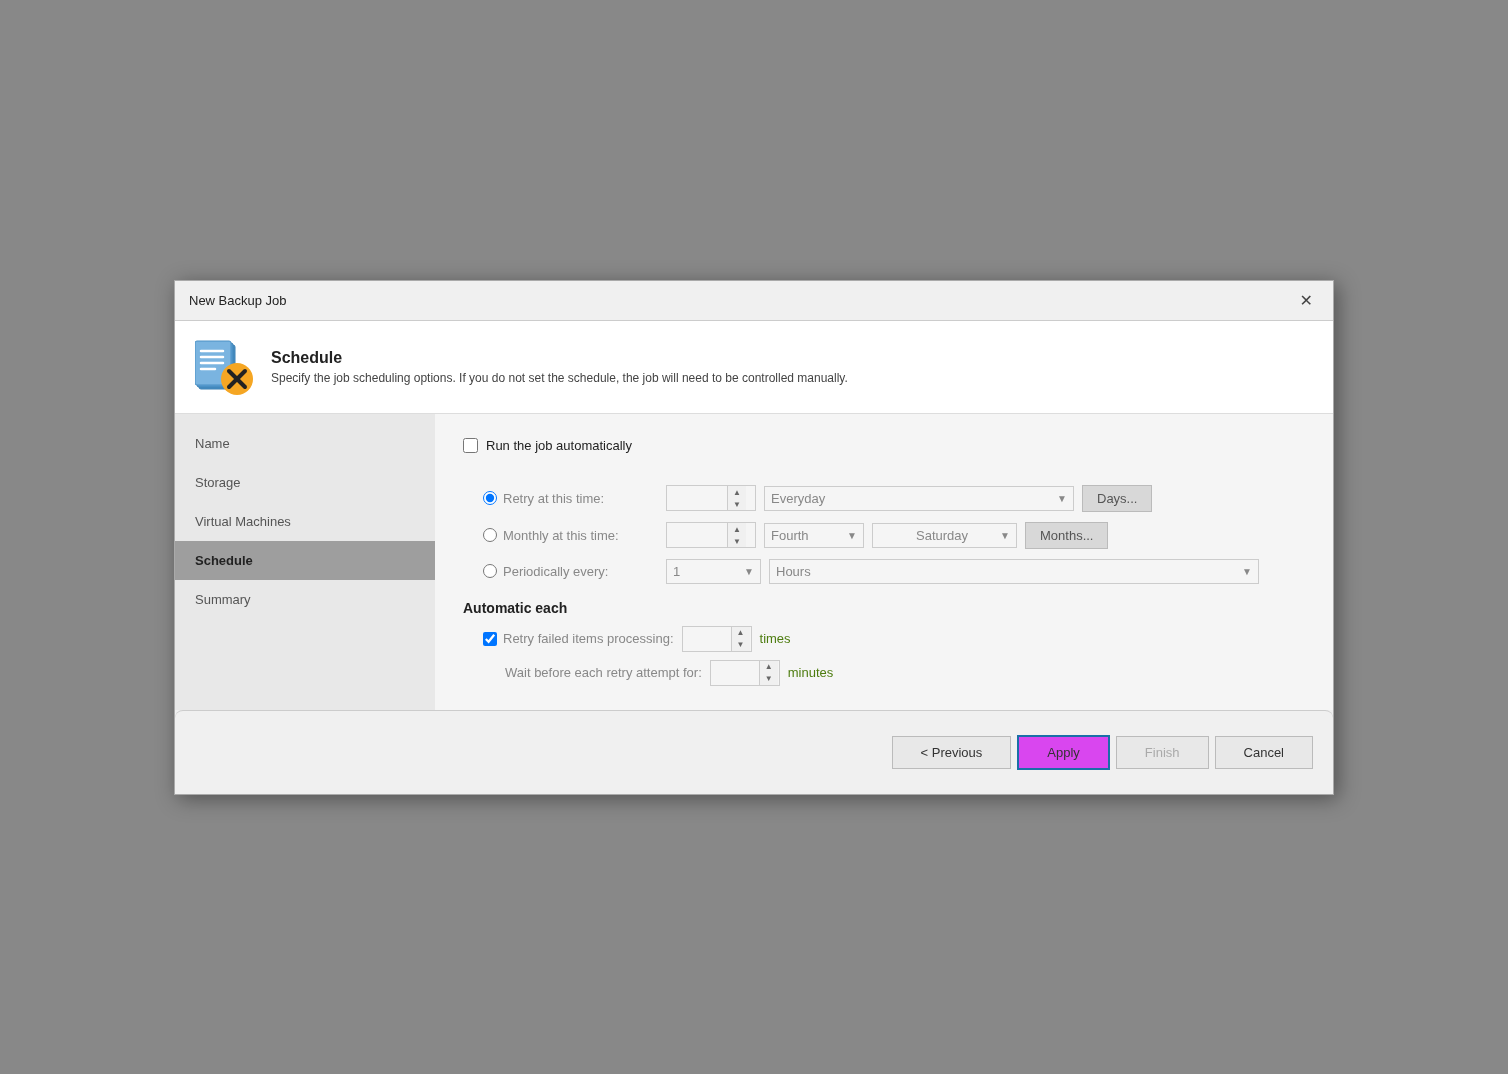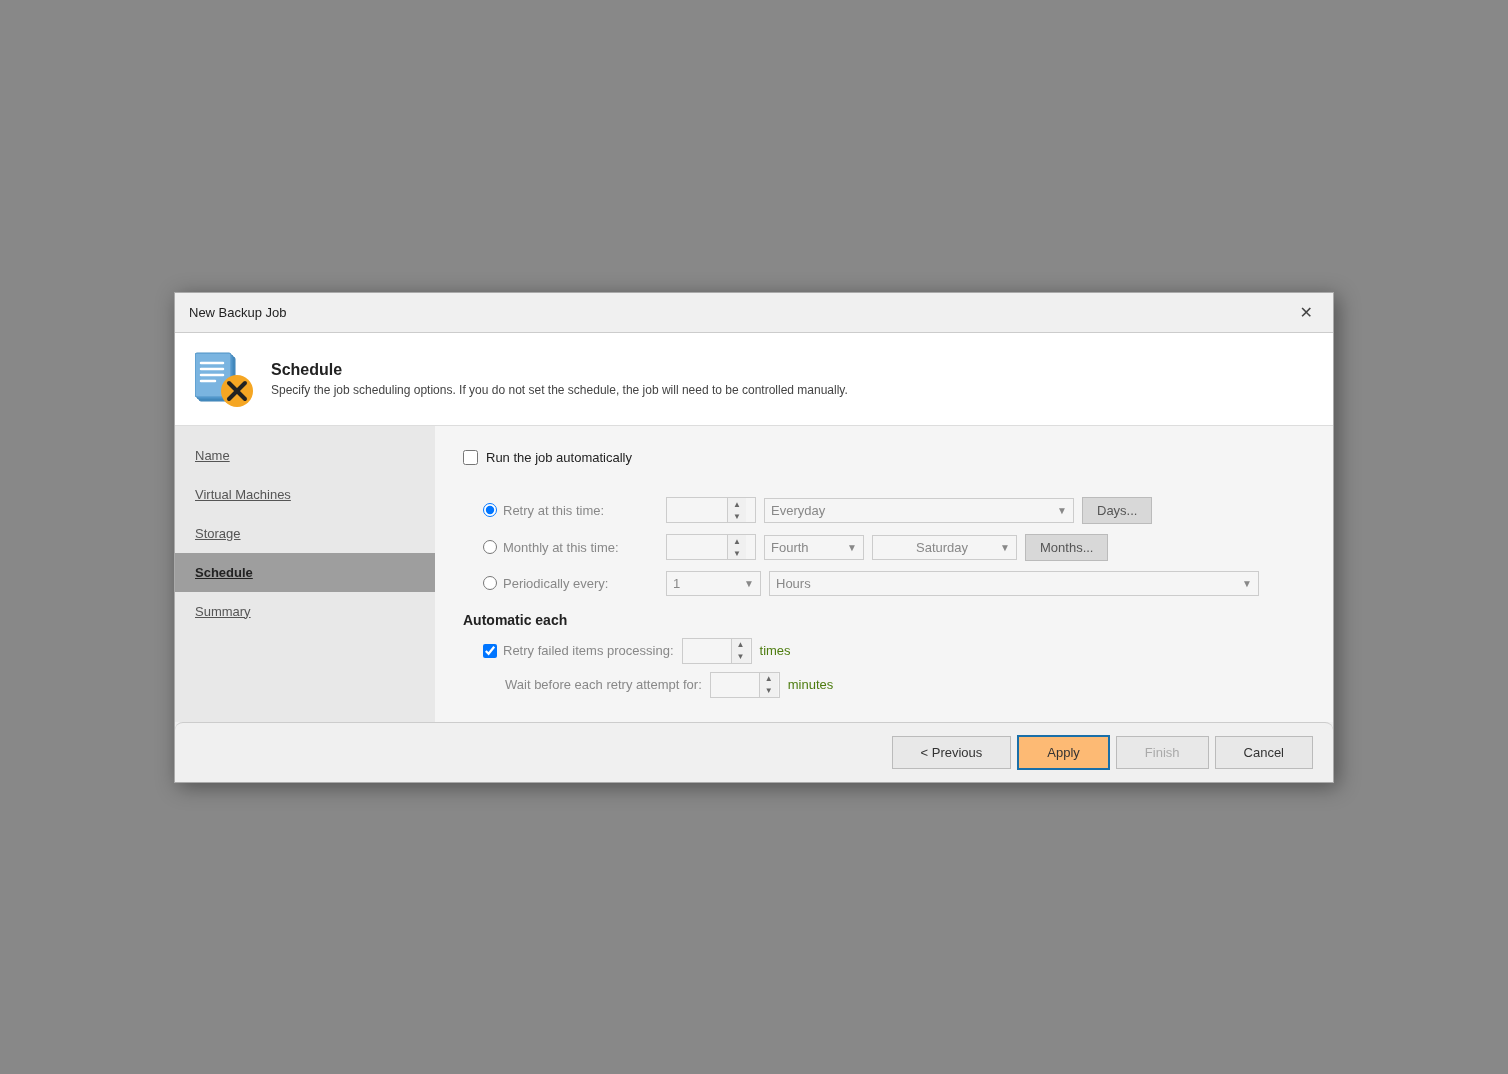--- a/index.html
+++ b/index.html
@@ -72,21 +72,20 @@
       width: 260px;
       background: #e8e8e8;
       padding: 10px 0;
       flex-shrink: 0;
     }
     .sidebar-item {
       padding: 12px 20px;
       cursor: pointer;
       color: #555;
       font-size: 13px;
-      text-decoration: underline;
     }
     .sidebar-item.active {
       background: #9e9e9e;
       color: #222;
       font-weight: 600;
     }
     .content-area {
       flex: 1;
       background: #f5f5f5;
       padding: 24px 28px;
@@ -245,39 +244,39 @@
       color: #888;
       outline: none;
     }
     .unit-text {
       font-size: 13px;
       color: #4d7c0f;
     }
     .footer {
       background: #f0f0f0;
       border-top: 1px solid #ccc;
-      padding: 12px 20px;
+      padding: 24px 20px;
       display: flex;
       align-items: center;
       justify-content: flex-end;
       gap: 6px;
       border-radius: 8px;
     }
     .footer-btn {
       padding: 8px 28px;
       font-size: 13px;
       cursor: pointer;
       border: 1px solid #bbb;
     }
     .btn-previous {
       background: #e8e8e8;
       color: #333;
     }
     .btn-apply {
-      background: #fdba74;
+      background: #d946ef;
       color: #333;
       border: 2px solid #1a6fa8;
     }
     .btn-finish {
       background: #e8e8e8;
       color: #aaa;
       cursor: not-allowed;
     }
     .btn-cancel {
       background: #e8e8e8;
@@ -323,24 +322,24 @@
     </div>
   </div>
 
   <div class="main-content">
 
     <div class="sidebar">
       <div class="sidebar-item">
         <span>Name</span>
       </div>
       <div class="sidebar-item">
+        <span>Storage</span>
+      </div>
+      <div class="sidebar-item">
         <span>Virtual Machines</span>
-      </div>
-      <div class="sidebar-item">
-        <span>Storage</span>
       </div>
       <div class="sidebar-item active">
         <span>Schedule</span>
       </div>
       <div class="sidebar-item">
         <span>Summary</span>
       </div>
     </div>
 
     <div class="content-area">

